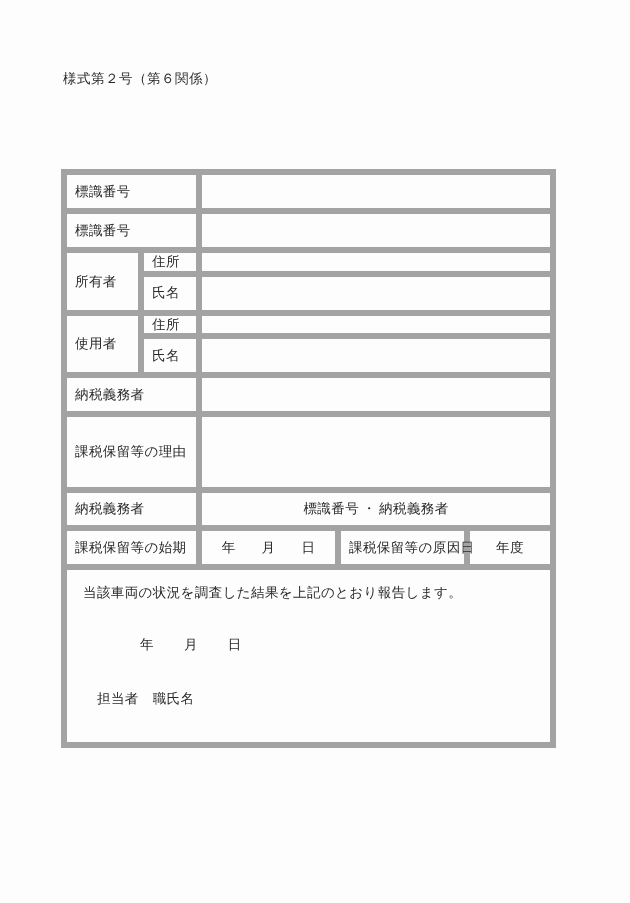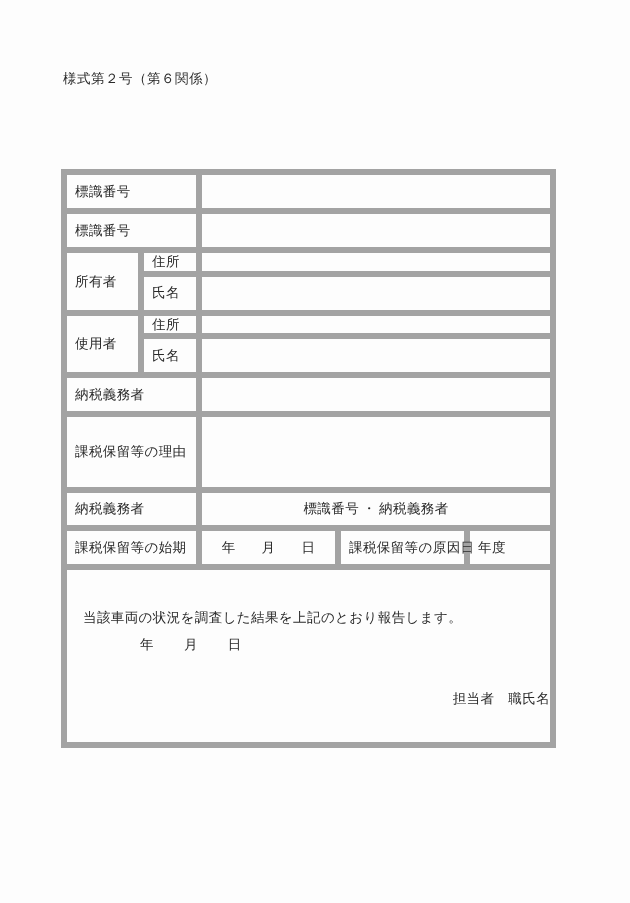--- a/index.html
+++ b/index.html
@@ -74,21 +74,21 @@
     text-align: left;
     margin-top: 17px;
   }
   .val {
     
   }
   .center {
     text-align: center;
   }
   .right {
-    text-align: left;
+    text-align: center;
   }
 
   .r-h32 { height: 32px; }
   .r-h33 { height: 33px; }
   .r-h70 { height: 70px; }
 
   .spaced-date {
     letter-spacing: 0.4px;
     white-space: nowrap;
   }
@@ -104,37 +104,36 @@
     padding: 0;
     position: relative;
   }
   .stmt-text {
     position: absolute;
     left: 16px;
     top: 14px;
     font-size: 13.5px;
     letter-spacing: 0.4px;
     white-space: nowrap;
-    margin-top: 25px;
   }
   .stmt-date {
     position: absolute;
     left: 73px;
     top: 66px;
     font-size: 13.5px;
     letter-spacing: 0.4px;
     white-space: nowrap;
   }
   .stmt-date span.gap { display: inline-block; width: 30px; }
   .stmt-sign {
     position: absolute;
     left: 0;
     top: 120px;
     width: 100%;
-    text-align: right;
+    text-align: left;
     font-size: 13.5px;
     letter-spacing: 0.4px;
     white-space: nowrap;
     padding-left: 30px;
     box-sizing: border-box;
   }
   .stmt-sign span.gap { display: inline-block; width: 14px; }
 </style>
 </head>
 <body>

